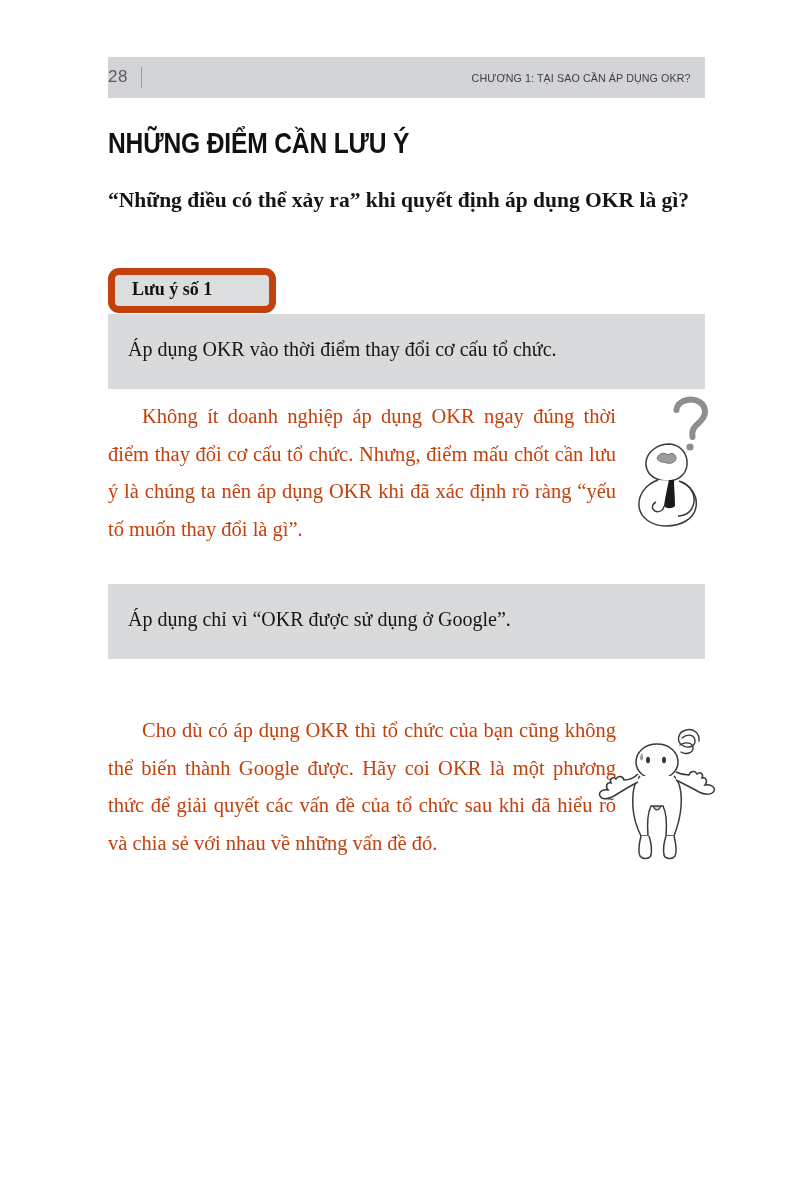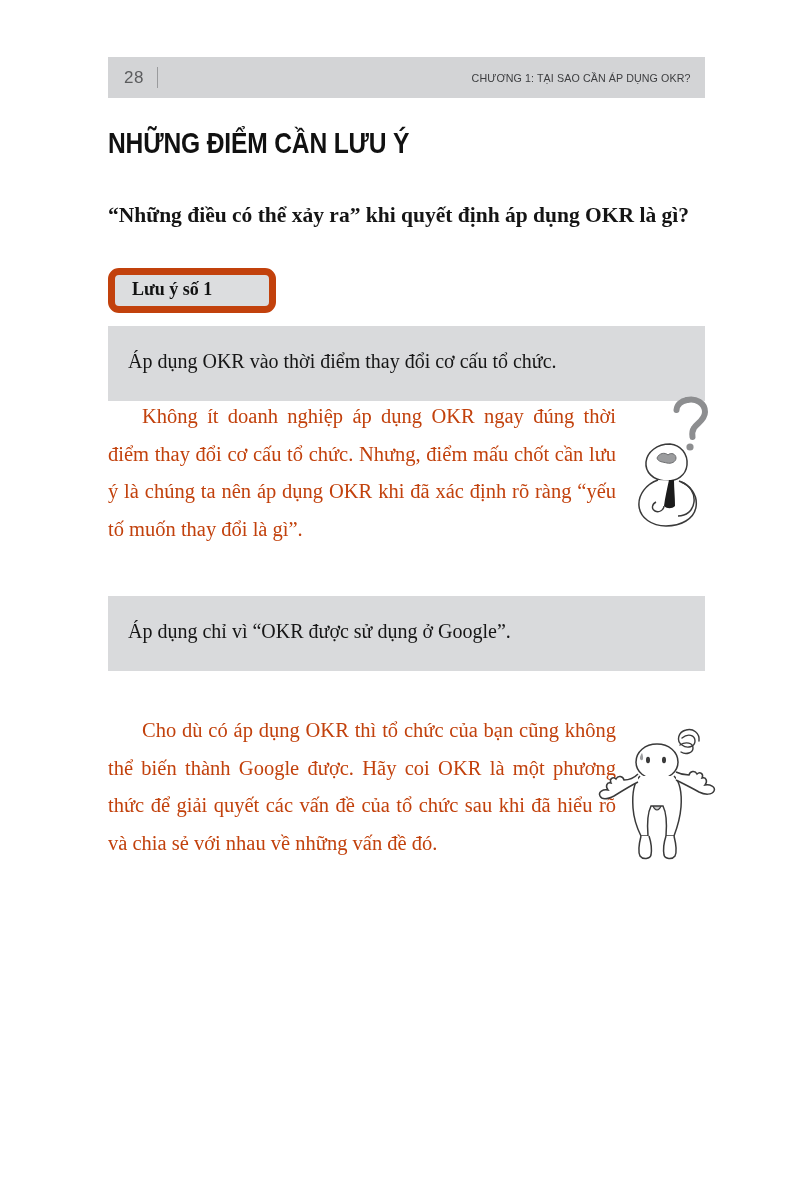--- a/index.html
+++ b/index.html
@@ -30,22 +30,20 @@
     left: 108px;
     top: 57px;
     width: 597px;
     height: 41px;
     background: #d3d4d6;
     display: flex;
     align-items: center;
   }
   .header-left {
     display: flex;
-    align-items: center;
-    padding-left: 16px;
   }
   .page-number {
     font-family: "Liberation Sans", "DejaVu Sans", sans-serif;
     font-size: 17px;
     color: #5b5c5e;
     letter-spacing: 0.5px;
   }
   .header-divider {
     display: inline-block;
     width: 1px;
@@ -83,21 +81,20 @@
   .section-subtitle {
     position: absolute;
     left: 108px;
     top: 188px;
     width: 600px;
     font-family: "Liberation Serif", "DejaVu Serif", serif;
     font-weight: bold;
     font-size: 21.5px;
     color: #151515;
     white-space: nowrap;
-    margin-top: 15px;
   }
 
   
   .note-block { position: absolute; left: 108px; width: 597px; }
   .note-1 { top: 268px; }
   .note-2 { top: 583px; }
 
   .note-badge {
     display: inline-block;
     border: 7px solid #c2410c;
@@ -107,21 +104,21 @@
     font-family: "Liberation Serif", "DejaVu Serif", serif;
     font-weight: bold;
     font-size: 18px;
     color: #121212;
     line-height: 1.1;
     box-sizing: border-box;
     min-width: 168px;
   }
 
   .note-body {
-    margin-top: 13px;
+    margin-top: 1px;
     background: #d9dadc;
     padding: 22px 20px 26px 20px;
     font-family: "Liberation Serif", "DejaVu Serif", serif;
     font-size: 20px;
     color: #161616;
     line-height: 1.35;
     box-sizing: border-box;
     width: 597px;
   }
 

